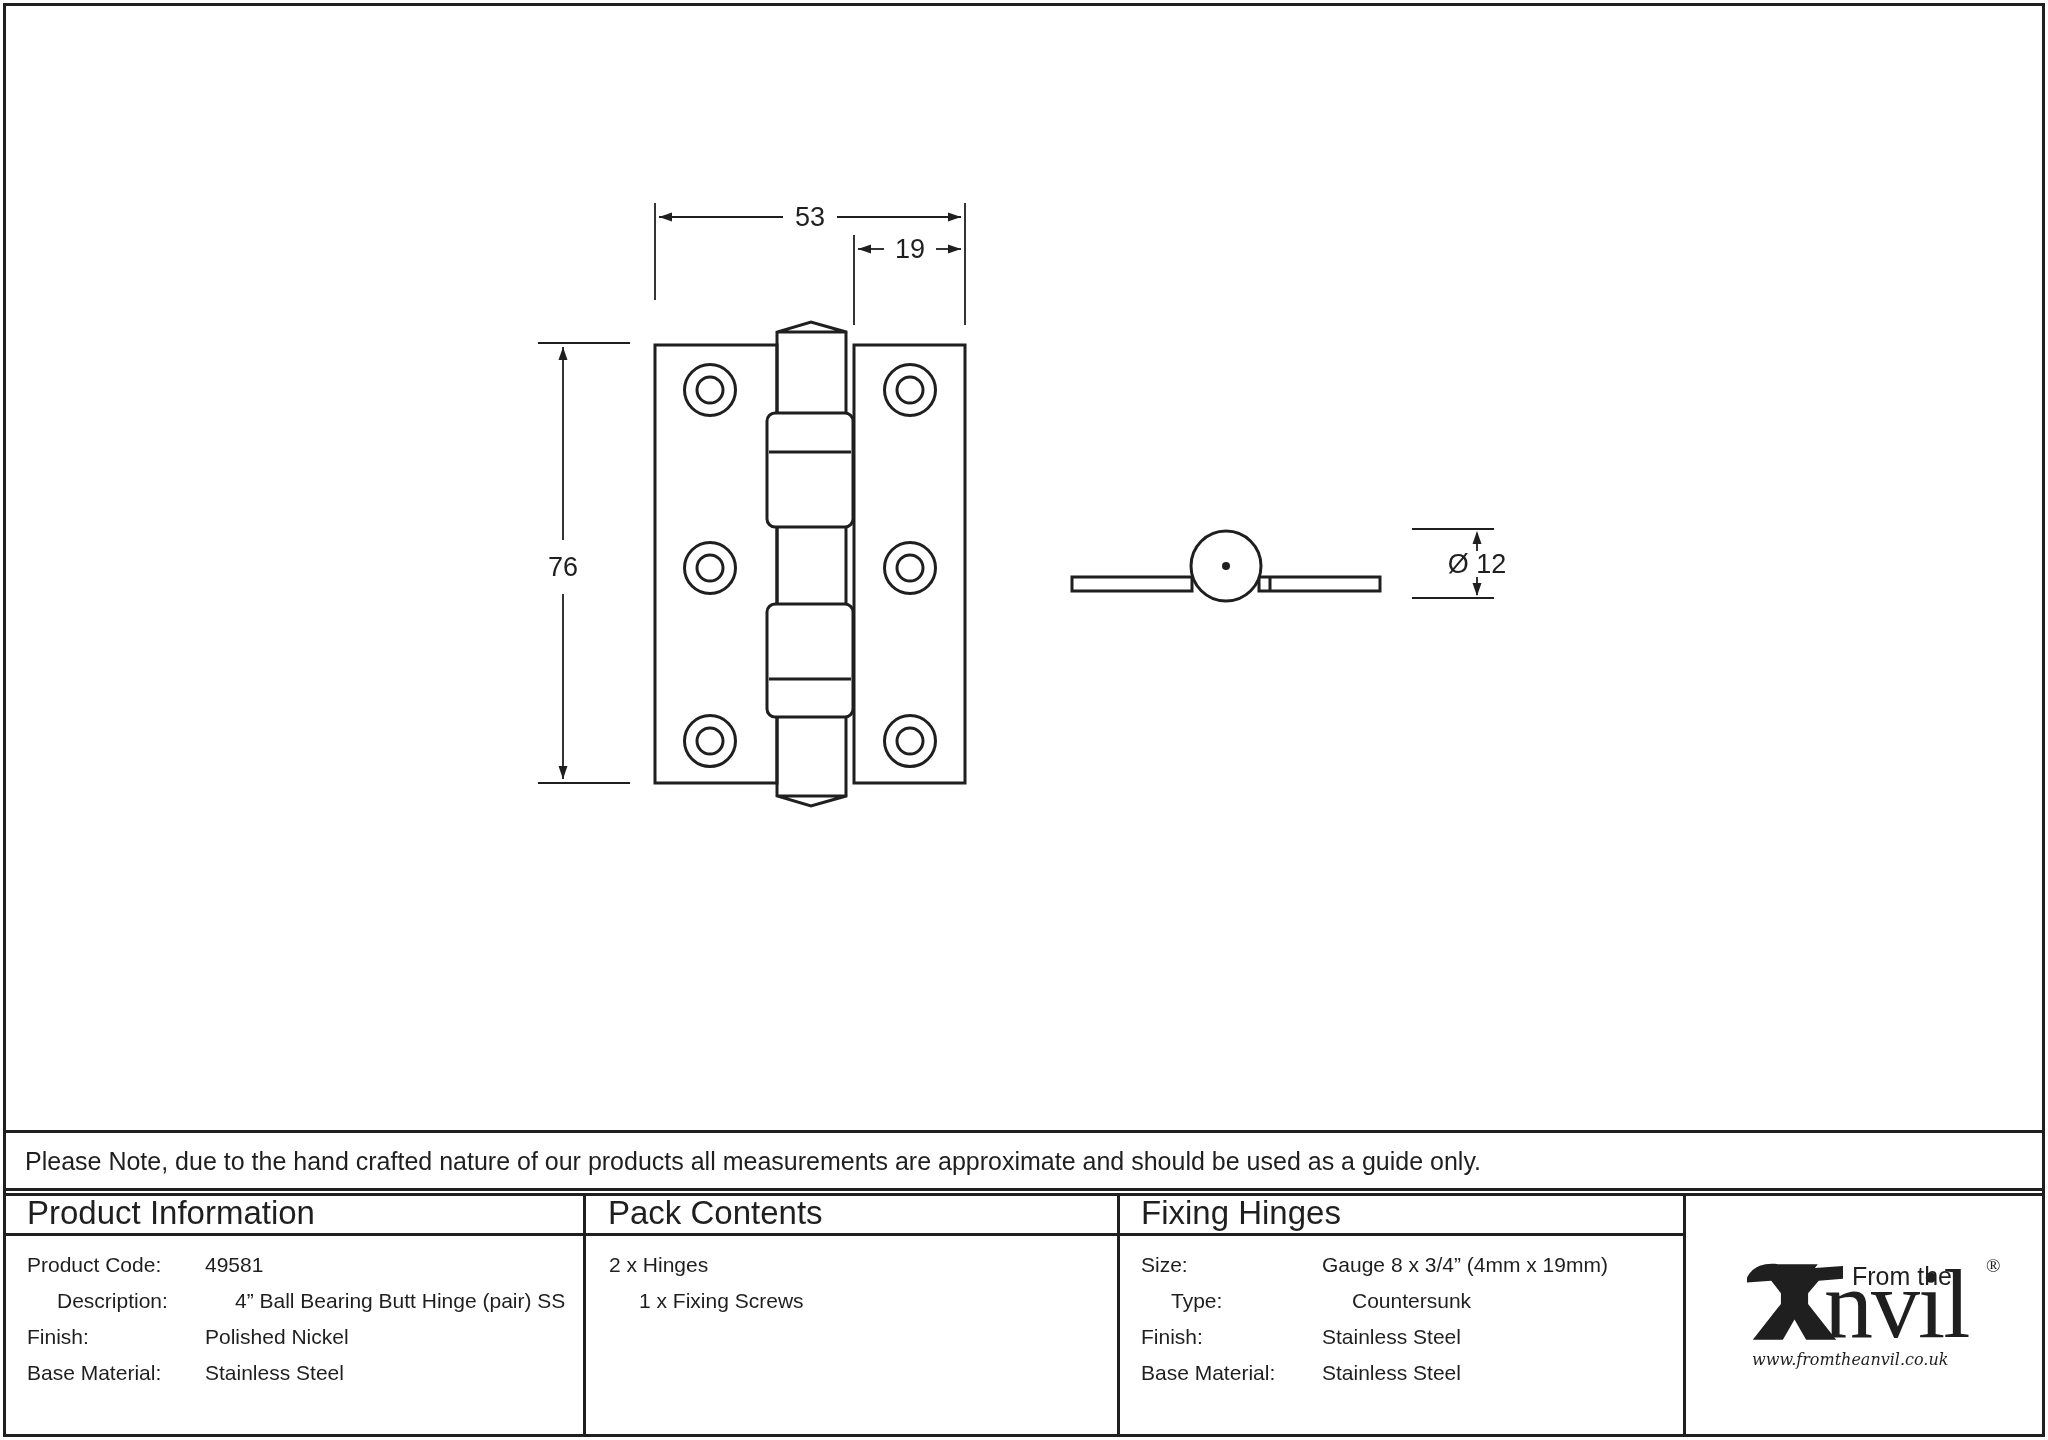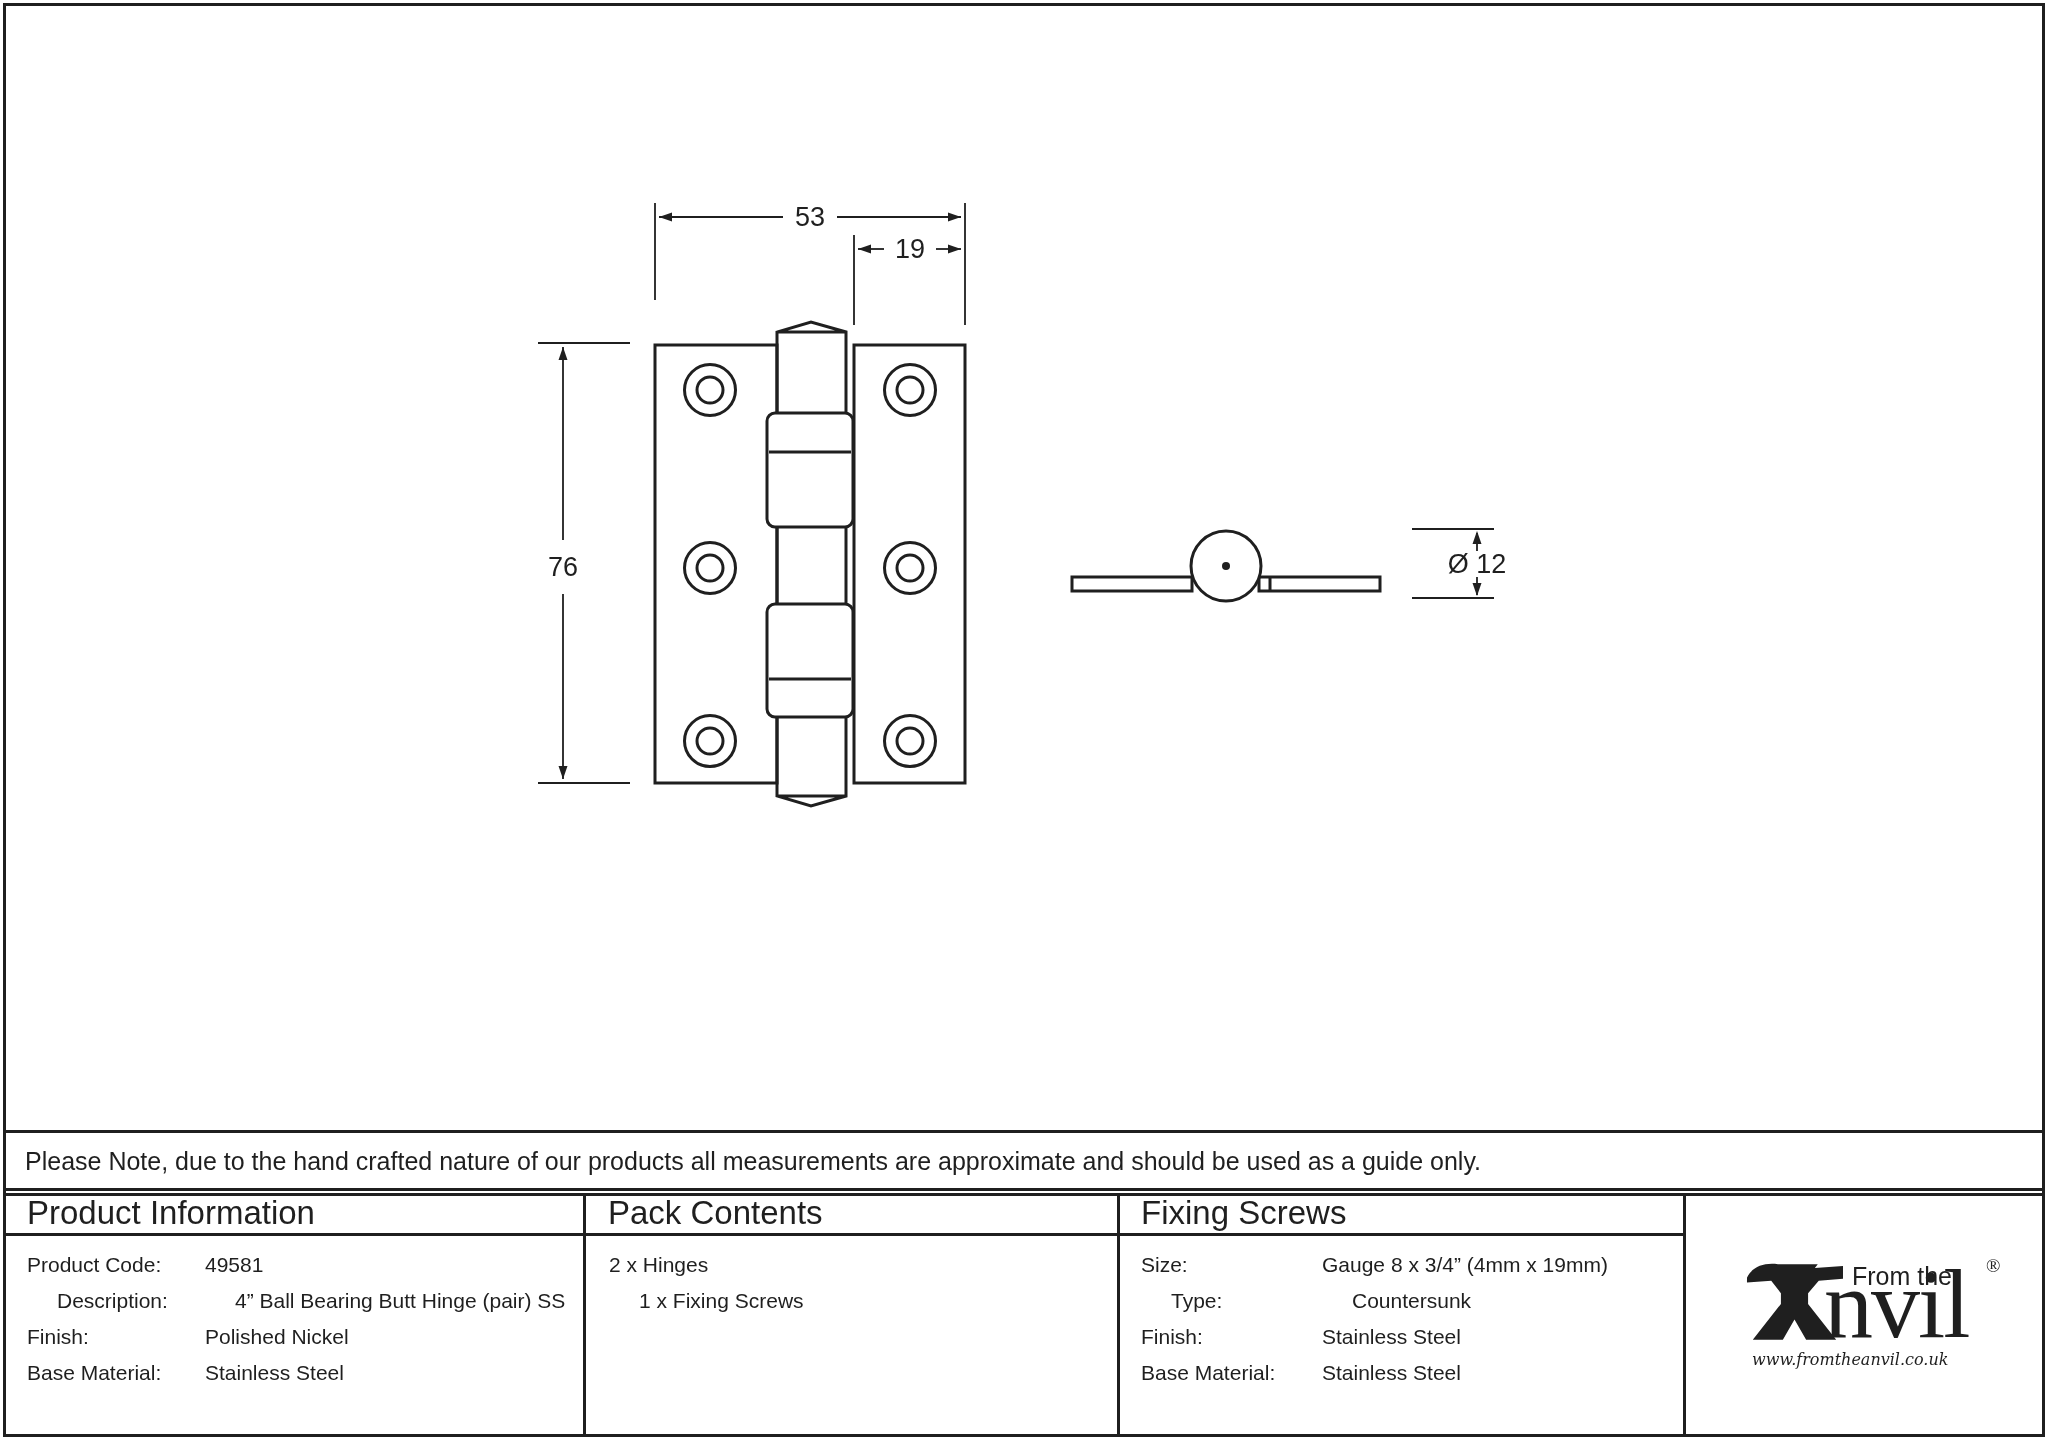--- a/index.html
+++ b/index.html
@@ -125,21 +125,21 @@
 <div class="abs note-text">Please Note, due to the hand crafted nature of our products all measurements are approximate and should be used as a guide only.</div>
 
 <div class="abs tline" id="table-top"></div>
 <div class="abs tline" id="header-underline"></div>
 <div class="abs tline vdiv" id="vdiv-1"></div>
 <div class="abs tline vdiv" id="vdiv-2"></div>
 <div class="abs tline vdiv" id="vdiv-3"></div>
 
 <div class="abs cell-header" style="left:27px">Product Information</div>
 <div class="abs cell-header" style="left:608px">Pack Contents</div>
-<div class="abs cell-header" style="left:1141px">Fixing Screws</div>
+<div class="abs cell-header" style="left:1141px">Fixing Hinges</div>
 
 <div class="abs trow r0 lab-pi">Product Code:</div>
 <div class="abs trow r0 val-pi">49581</div>
 <div class="abs trow r1 lab-pi">Description:</div>
 <div class="abs trow r1 val-pi">4” Ball Bearing Butt Hinge (pair) SS</div>
 <div class="abs trow r2 lab-pi">Finish:</div>
 <div class="abs trow r2 val-pi">Polished Nickel</div>
 <div class="abs trow r3 lab-pi">Base Material:</div>
 <div class="abs trow r3 val-pi">Stainless Steel</div>
 

